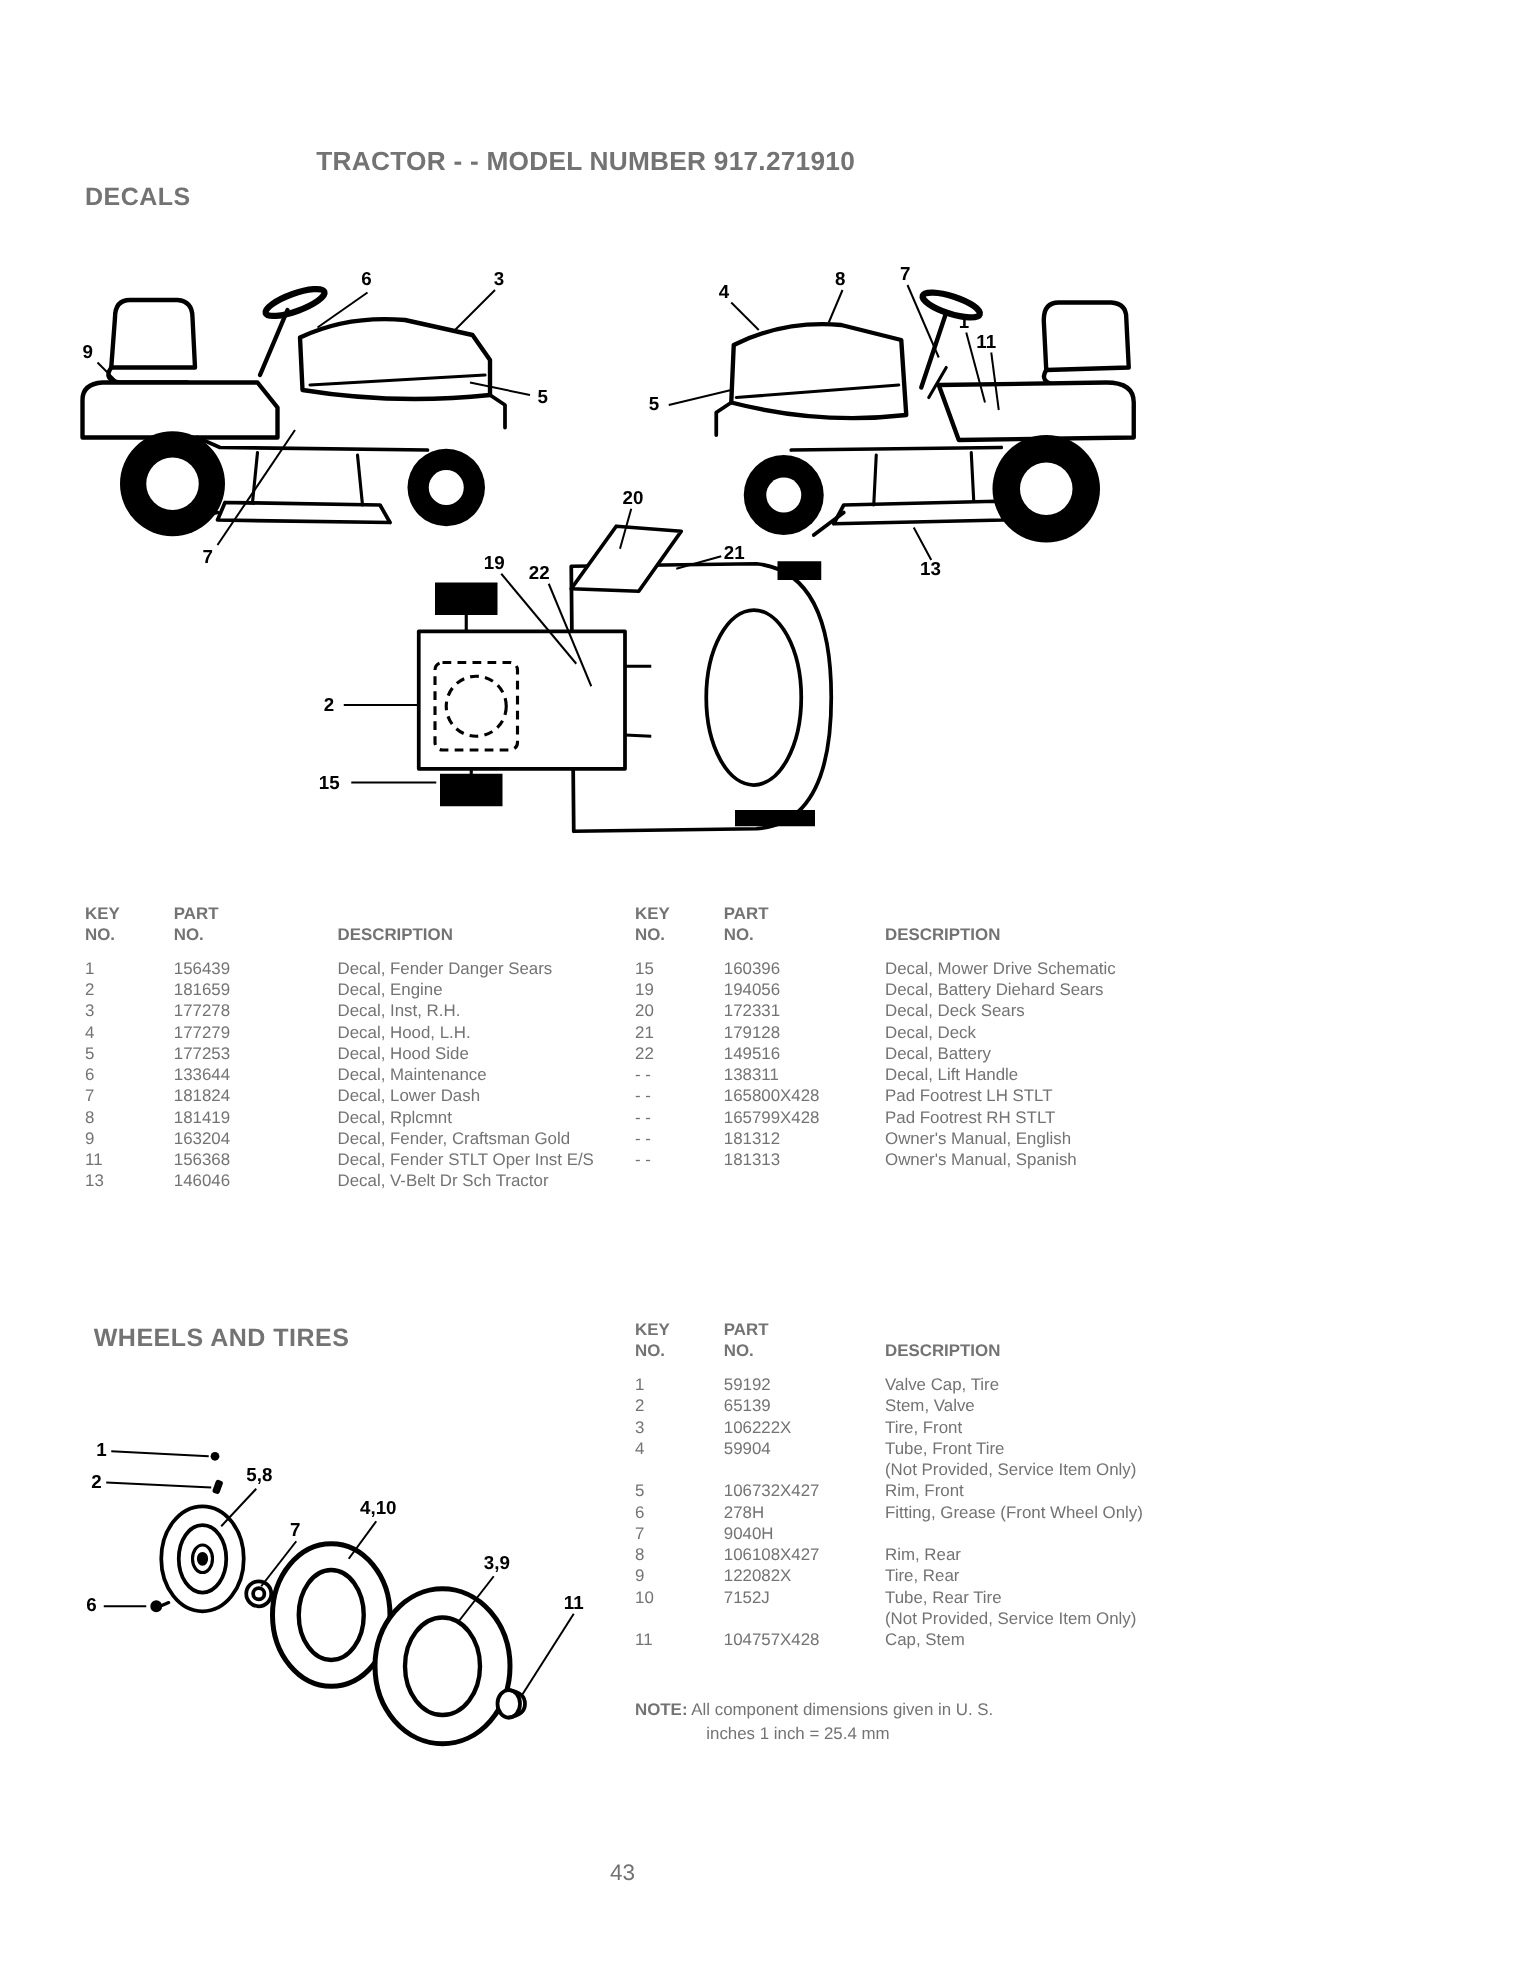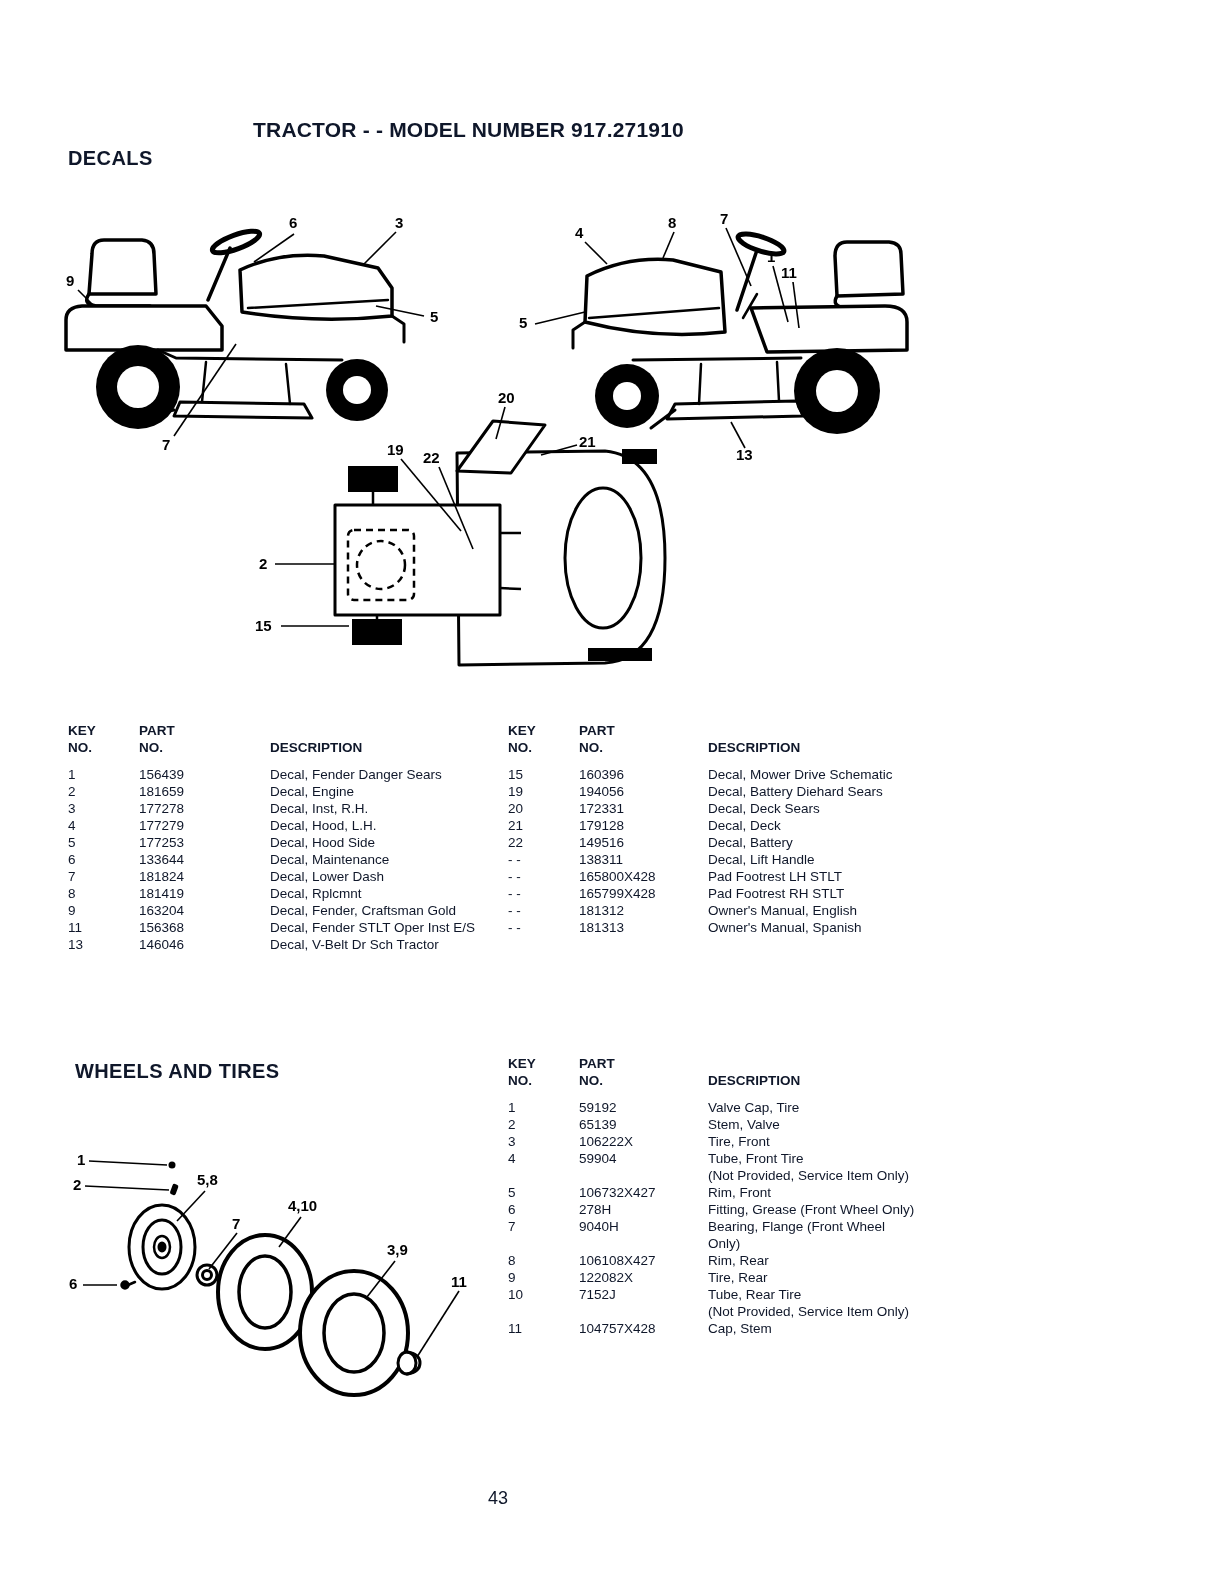--- a/index.html
+++ b/index.html
@@ -1,16 +1,16 @@
 <!DOCTYPE html>
 <html><head>
 <meta charset="utf-8">
 <style>
   html,body{margin:0;padding:0;background:#ffffff;}
-  .page{position:relative;width:1220px;height:1584px;background:#fff;font-family:"Liberation Sans",sans-serif;color:#0f172a;overflow:hidden;}
+  .page{position:relative;width:1220px;height:1584px;background:#fff;font-family:"Liberation Sans",sans-serif;color:#737373;overflow:hidden;}
   .abs{position:absolute;}
   .title{font-size:21px;font-weight:700;letter-spacing:.2px;white-space:nowrap;}
   .h2{font-size:20px;font-weight:700;letter-spacing:.4px;white-space:nowrap;}
   .ptable{font-size:13.5px;line-height:17px;}
   .thead,.prow{display:grid;grid-template-columns:var(--ck,47px) var(--cp,107px) 1fr;gap:24px;}
   .thead{font-weight:700;}
   .tbody{margin-top:10px;font-weight:400;}
   .c-desc div{white-space:nowrap;}
   .c-part,.c-key{white-space:nowrap;}
   .co text{font-family:"Liberation Sans",sans-serif;font-size:15px;font-weight:700;fill:#000;}
@@ -572,24 +572,20 @@
             <div>Fitting, Grease (Front Wheel Only)</div>
           </div>
         </div>
         <div class="prow">
           <div class="c-key">
             <div>7</div>
           </div>
           <div class="c-part">
             <div>9040H</div>
           </div>
-          <div class="c-desc">
-            <div>Bearing, Flange (Front Wheel</div>
-            <div>Only)</div>
-          </div>
         </div>
         <div class="prow">
           <div class="c-key">
             <div>8</div>
           </div>
           <div class="c-part">
             <div>106108X427</div>
           </div>
           <div class="c-desc">
             <div>Rim, Rear</div>
@@ -625,16 +621,20 @@
           <div class="c-part">
             <div>104757X428</div>
           </div>
           <div class="c-desc">
             <div>Cap, Stem</div>
           </div>
         </div>
       </div>
   </div>
 
+  <div class="abs note" style="left:508px;top:1358px;width:460px">
+    <div><b>NOTE:</b> <span>All component dimensions given in U. S.</span></div>
+    <div style="padding-left:57px">inches 1 inch = 25.4 mm</div>
+  </div>
 
   <div class="abs pageno" style="left:488px;top:1488px">43</div>
 
 </div>
 
 </body></html>

